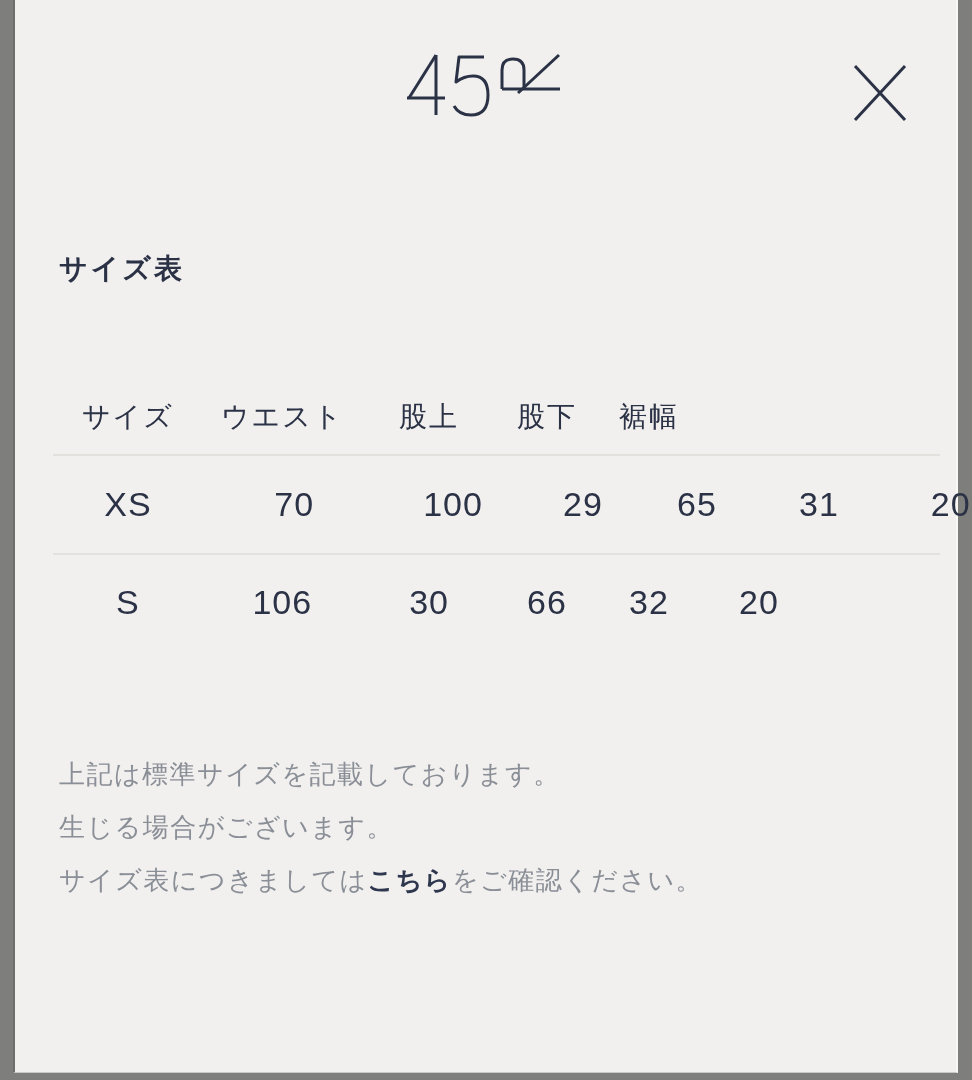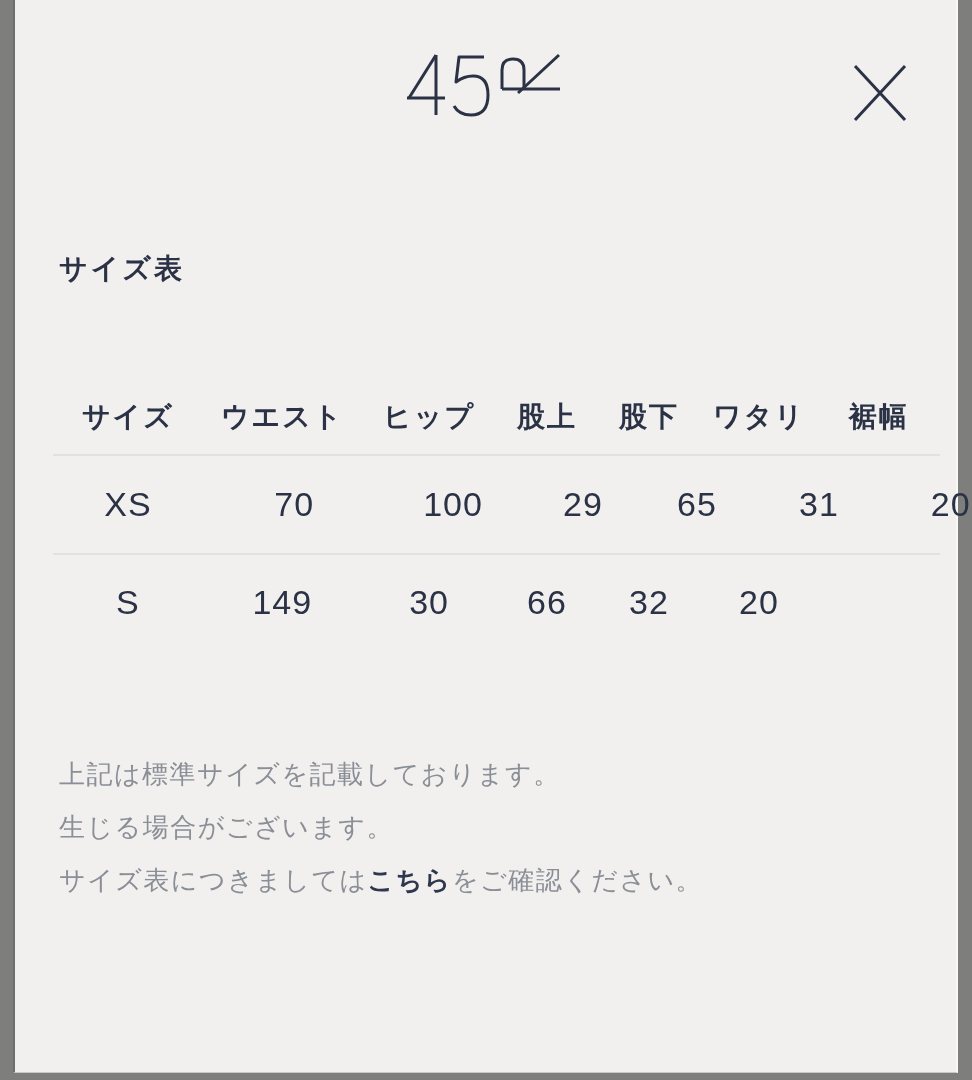--- a/index.html
+++ b/index.html
@@ -42,21 +42,21 @@
     position:absolute; top:380px; left:38px; right:16px;
     color:#2b3246;
   }
   .trow {
     display:grid;
     grid-template-columns:16.9% 17.9% 15.2% 11.4% 11.6% 13.2% 13.8%;
     align-items:center;
   }
   .trow .cell { text-align:center; }
   .trow.head { height:76px; border-bottom:2px solid #e2e1dd; }
-  .trow.head .cell { font-size:28px; letter-spacing:2px; font-weight:700; }
+  .trow.head .cell { font-size:28px; letter-spacing:2px; font-weight:400; }
   .trow.r1 { height:99px; border-bottom:2px solid #e2e1dd;gap:12px; }
   .trow.r2 { height:95px; }
   .trow.body-row .cell { font-size:34px; letter-spacing:1px; font-weight:400; }
 
   .notes {
     position:absolute; top:750px; left:44px; right:30px;
     font-size:26px; line-height:53px; letter-spacing:1.5px;
     color:#8a8e96;
     font-family:Liberation Mono, monospace;
   }
@@ -94,40 +94,38 @@
         </svg>
       </span>
     </button>
 
     <div class="page-title">サイズ表</div>
 
     <div class="size-table">
       <div class="trow head">
         <div class="cell">サイズ</div>
         <div class="cell">ウエスト</div>
-        <div class="cell">ヒップ</div>
         <div class="cell">股上</div>
         <div class="cell">股下</div>
-        <div class="cell">ワタリ</div>
         <div class="cell">裾幅</div>
       </div>
 
       <div class="trow body-row r1">
         <div class="cell">XS</div>
         <div class="cell">70</div>
         <div class="cell">100</div>
         <div class="cell">29</div>
         <div class="cell">65</div>
         <div class="cell">31</div>
         <div class="cell">20</div>
       </div>
 
       <div class="trow body-row r2">
         <div class="cell">S</div>
-        <div class="cell">149</div>
+        <div class="cell">106</div>
         <div class="cell">30</div>
         <div class="cell">66</div>
         <div class="cell">32</div>
         <div class="cell">20</div>
       </div>
     </div>
 
     <div class="notes">
       <p>上記は標準サイズを記載しております。</p>
       <p>生じる場合がございます。</p>

